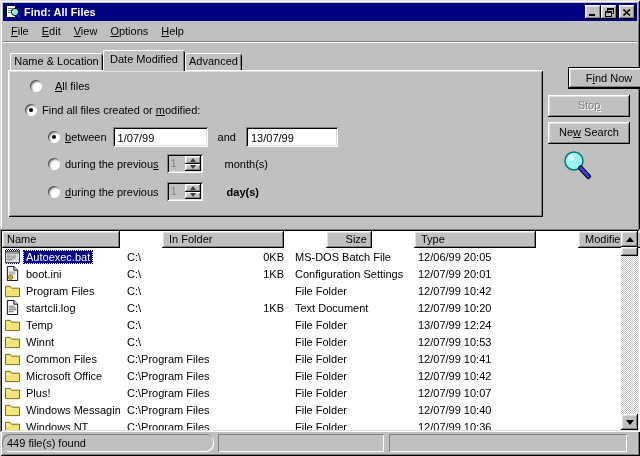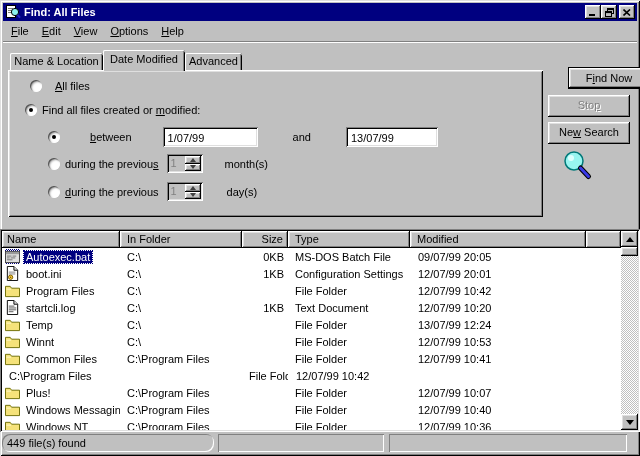--- a/index.html
+++ b/index.html
@@ -64,33 +64,33 @@
     box-shadow: inset 1px 1px 0 #808080, inset -1px -1px 0 #fff, inset 2px 2px 0 #000, inset -2px -2px 0 #dfdfdf;
     display:flex; }
   .spin-value { flex:1; color:var(--disabled-text,#808080); padding:3px 0 0 4px; }
   .spin-btns { width:16px; margin:2px 2px 2px 0; display:flex; flex-direction:column; }
   .spin-up,.spin-down { flex:1; display:flex; align-items:center; justify-content:center; }
   .tri-up { width:0; height:0; border-left:3px solid transparent; border-right:3px solid transparent;
     border-bottom:4px solid #404040; }
   .tri-down { width:0; height:0; border-left:3px solid transparent; border-right:3px solid transparent;
     border-top:4px solid #404040; }
   .unit-months { margin-left:22px; }
-  .unit-days { margin-left:24px; }
+  .unit-days { margin-left:24px;font-weight:bold; }
 
   
   .act-btn { position:absolute; left:548px; width:82px; height:22px; text-align:center;
     line-height:21px; }
   .act-btn.default { border:1px solid #000;margin-left:20px; }
   .act-btn.disabled { color:var(--disabled-text,#808080); text-shadow:1px 1px 0 #fff; }
   .glass { position:absolute; left:560px; top:149px; }
 
   
   .listview { position:absolute; left:0; top:229px; width:640px; height:203px; }
   .lv-head { position:absolute; left:2px; top:2px; right:19px; height:17px; display:grid;
-    grid-template-columns:118px 122px 46px 122px 176px 1fr; }
+    grid-template-columns:118px 122px 46px 122px 176px 1fr;gap:42px; }
   .hcell { line-height:16px; padding-left:7px; overflow:hidden; white-space:nowrap; }
   .hcell.name { padding-left:5px; }
   .hcell.size { text-align:right; padding-right:5px; padding-left:0; }
   .lv-rows { position:absolute; left:2px; top:19px; right:19px; bottom:2px;
     background:var(--content-bg,#fff); overflow:hidden; }
   .lv-row { display:grid; grid-template-columns:118px 122px 46px 122px 176px; height:17px;
     align-items:center; white-space:nowrap; }
   .cell { overflow:hidden; }
   .c-name { display:flex; align-items:center; padding-left:3px; }
   .icon-host { width:15px; height:15px; margin-right:4px; flex:0 0 auto; display:flex;
@@ -174,21 +174,21 @@
 
   <div class="tab-panel">
     <div class="frow" style="left:22px; top:9px; height:14px;gap:8px;">
       <span class="radio"></span>
       <span class="rlabel"><u>A</u>ll files</span>
     </div>
     <div class="frow" style="left:17px; top:33px; height:14px;">
       <span class="radio checked"></span>
       <span class="rlabel">Find all files created or <u>m</u>odified:</span>
     </div>
-    <div class="frow" style="left:40px; top:57px; height:20px;gap:25px;">
+    <div class="frow" style="left:40px; top:57px; height:20px;">
       <span class="radio checked"></span>
       <span class="rlabel"><u>b</u>etween</span>
       <input class="date-input field" value="1/07/99" style="">
       <span class="conj">and</span>
       <input class="date-input to field" value="13/07/99" style="">
     </div>
     <div class="frow" style="left:40px; top:84px; height:19px;">
       <span class="radio"></span>
       <span class="rlabel">during the previou<u>s</u></span>
       <span class="spinner">
@@ -258,21 +258,21 @@
                   <rect x="6" y="8" width="5" height="1"></rect>
       <rect x="2" y="10" width="6" height="1"></rect>
     </g>
   </svg>
             </span>
       <span class="txt">Autoexec.bat</span>
     </div>
     <div class="cell c-folder">C:\</div>
     <div class="cell c-size">0KB</div>
     <div class="cell c-type">MS-DOS Batch File</div>
-    <div class="cell c-modified">09/07/99 20:05</div>
+    <div class="cell c-modified">12/06/99 20:05</div>
   </div>
 
   <div class="lv-row">
     <div class="cell c-name">
       <span class="icon-host">
               <svg width="15" height="15" viewBox="0 0 16 16">
     <path d="M2.5 0.5 H9.5 L13.5 4.5 V15.5 H2.5 Z" fill="#fff" stroke="#000"></path>
     <path d="M9.5 0.5 V4.5 H13.5" fill="#dfdfdf" stroke="#000"></path>
     <g fill="#808080">
                   <rect x="4" y="6" width="7" height="1"></rect>
@@ -370,20 +370,29 @@
             </span>
       <span class="txt">Common Files</span>
     </div>
     <div class="cell c-folder">C:\Program Files</div>
     <div class="cell c-size"></div>
     <div class="cell c-type">File Folder</div>
     <div class="cell c-modified">12/07/99 10:41</div>
   </div>
 
   <div class="lv-row">
+    <div class="cell c-name">
+      <span class="icon-host">
+              <svg width="15" height="14" viewBox="0 0 16 15">
+    <path d="M0.5 13.5 V2.5 H5.5 L7 4.5 H15.5 V13.5 Z" fill="#f5e27a" stroke="#6b6b00"></path>
+    <path d="M1.5 5.5 H6.5" stroke="#fffbd0" fill="none"></path>
+  </svg>
+            </span>
+      <span class="txt">Microsoft Office</span>
+    </div>
     <div class="cell c-folder">C:\Program Files</div>
     <div class="cell c-size"></div>
     <div class="cell c-type">File Folder</div>
     <div class="cell c-modified">12/07/99 10:42</div>
   </div>
 
   <div class="lv-row">
     <div class="cell c-name">
       <span class="icon-host">
               <svg width="15" height="14" viewBox="0 0 16 15">

